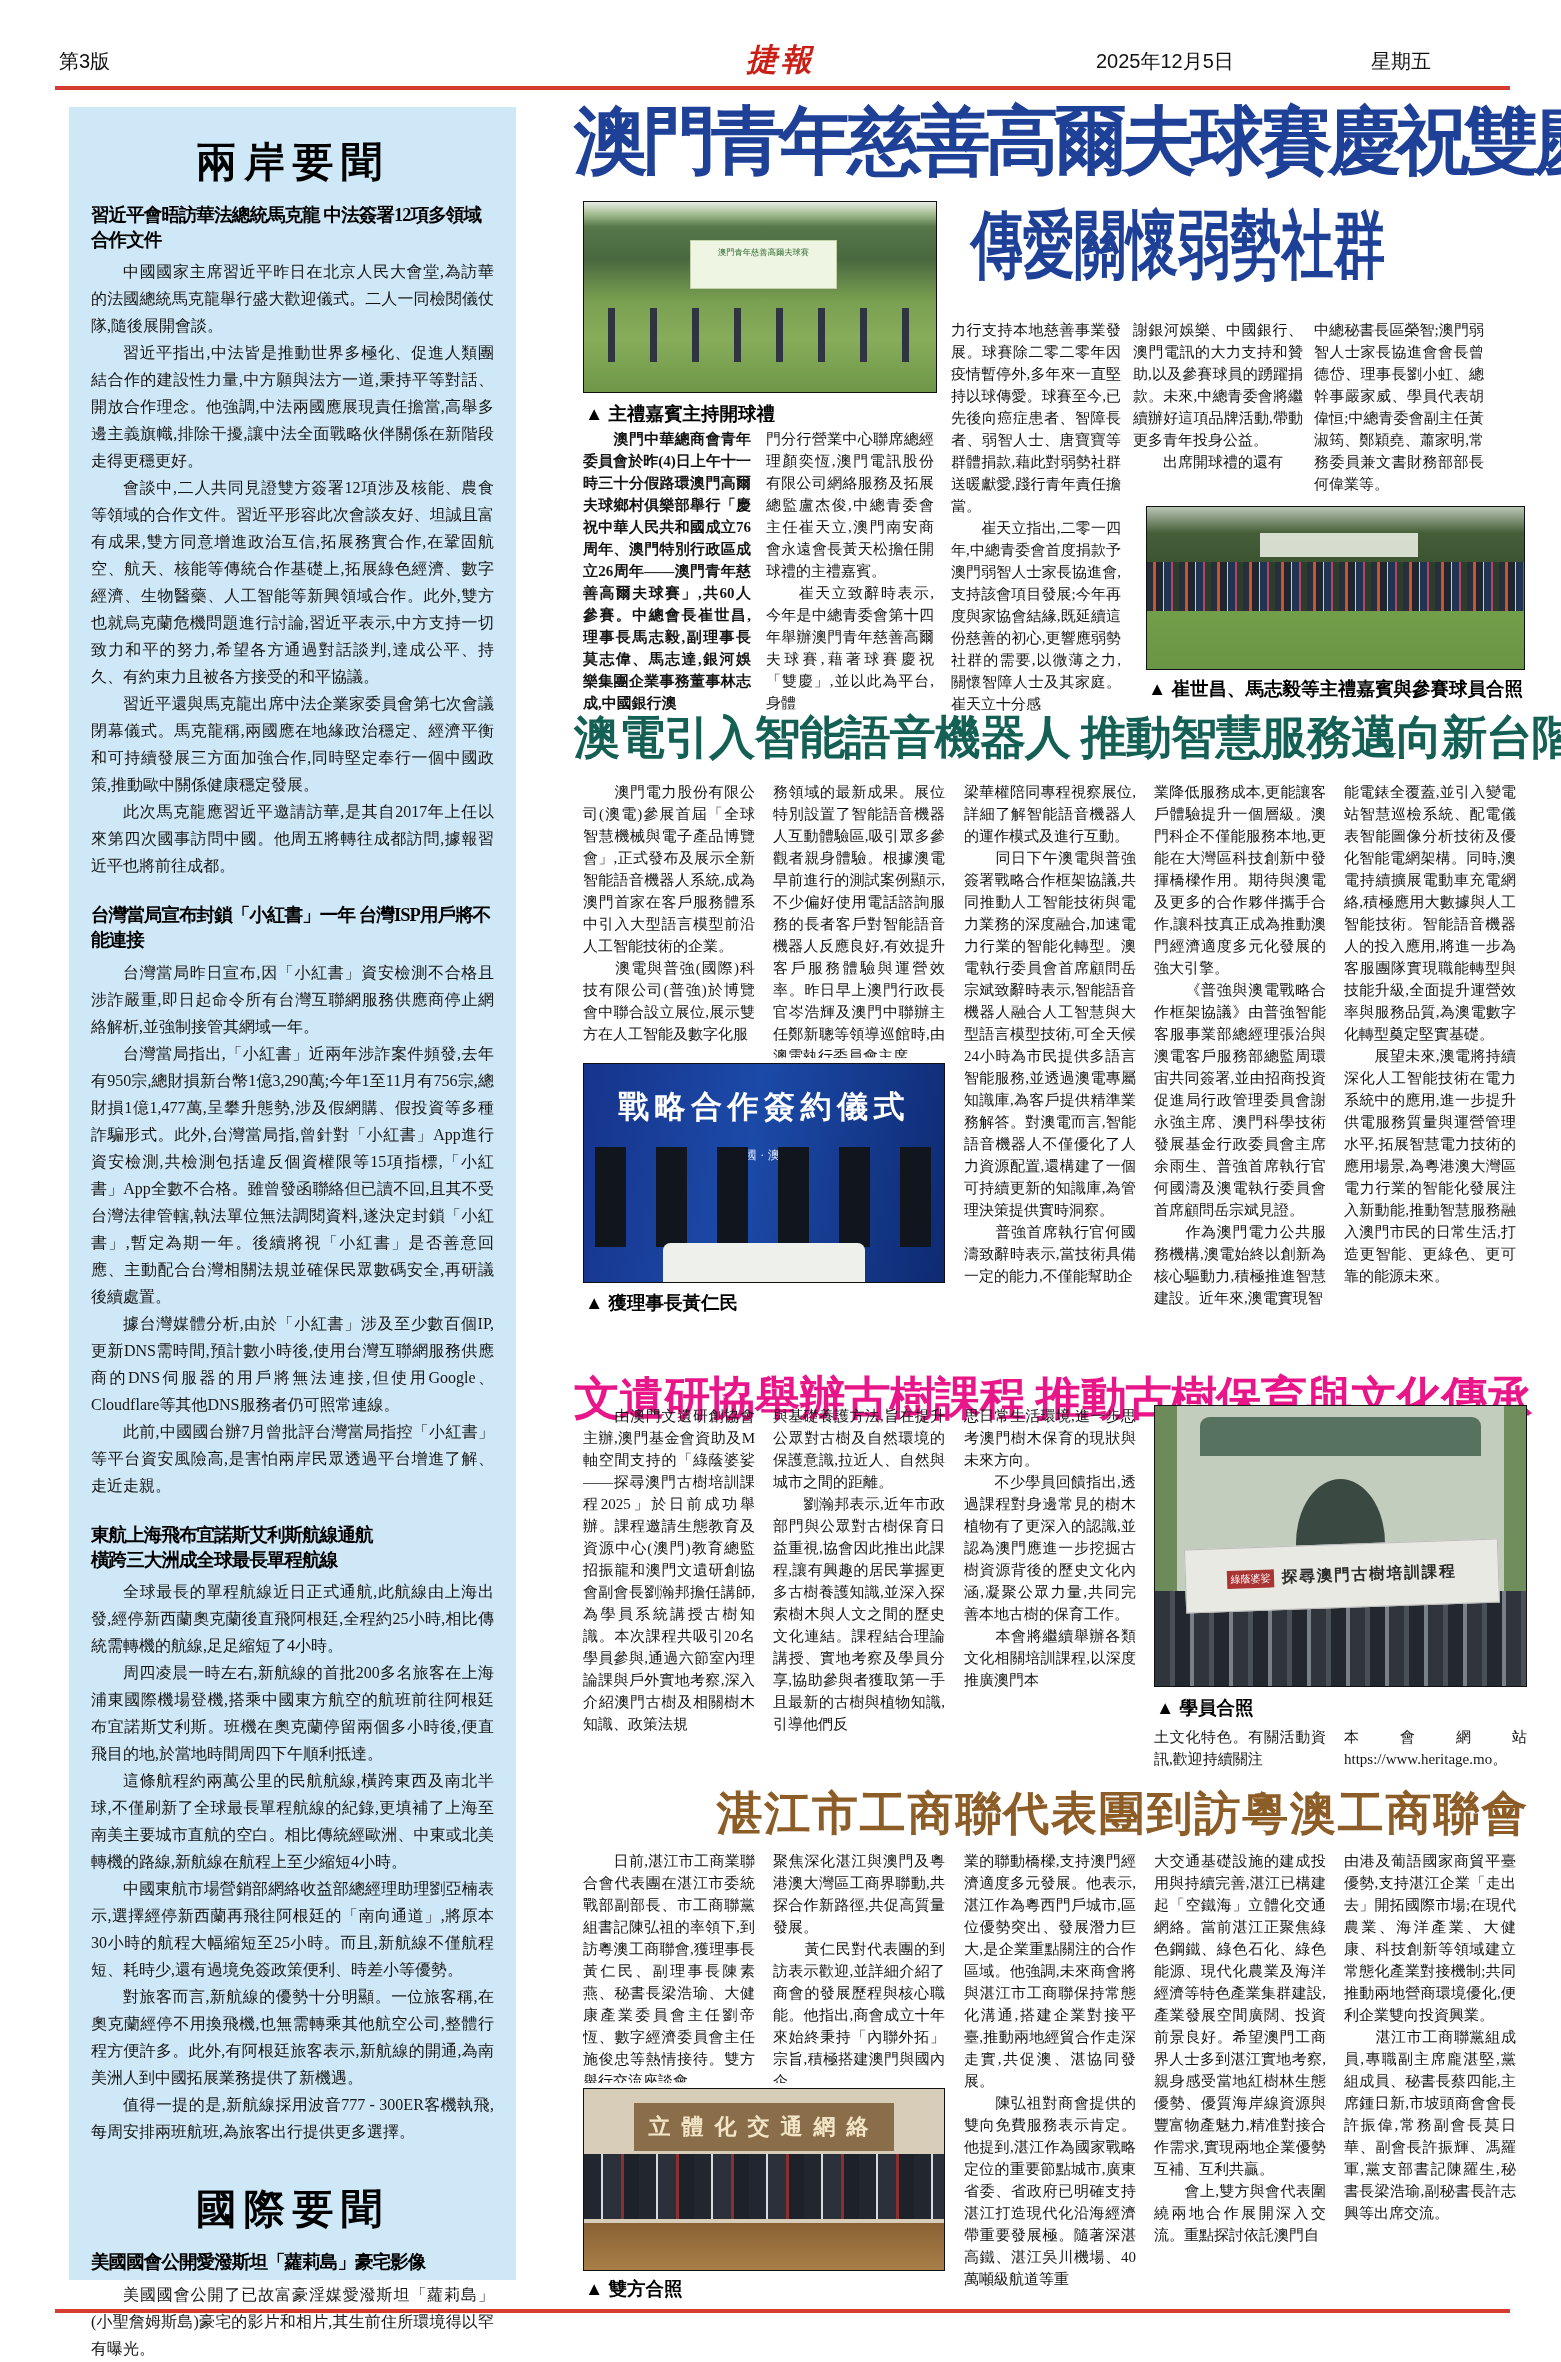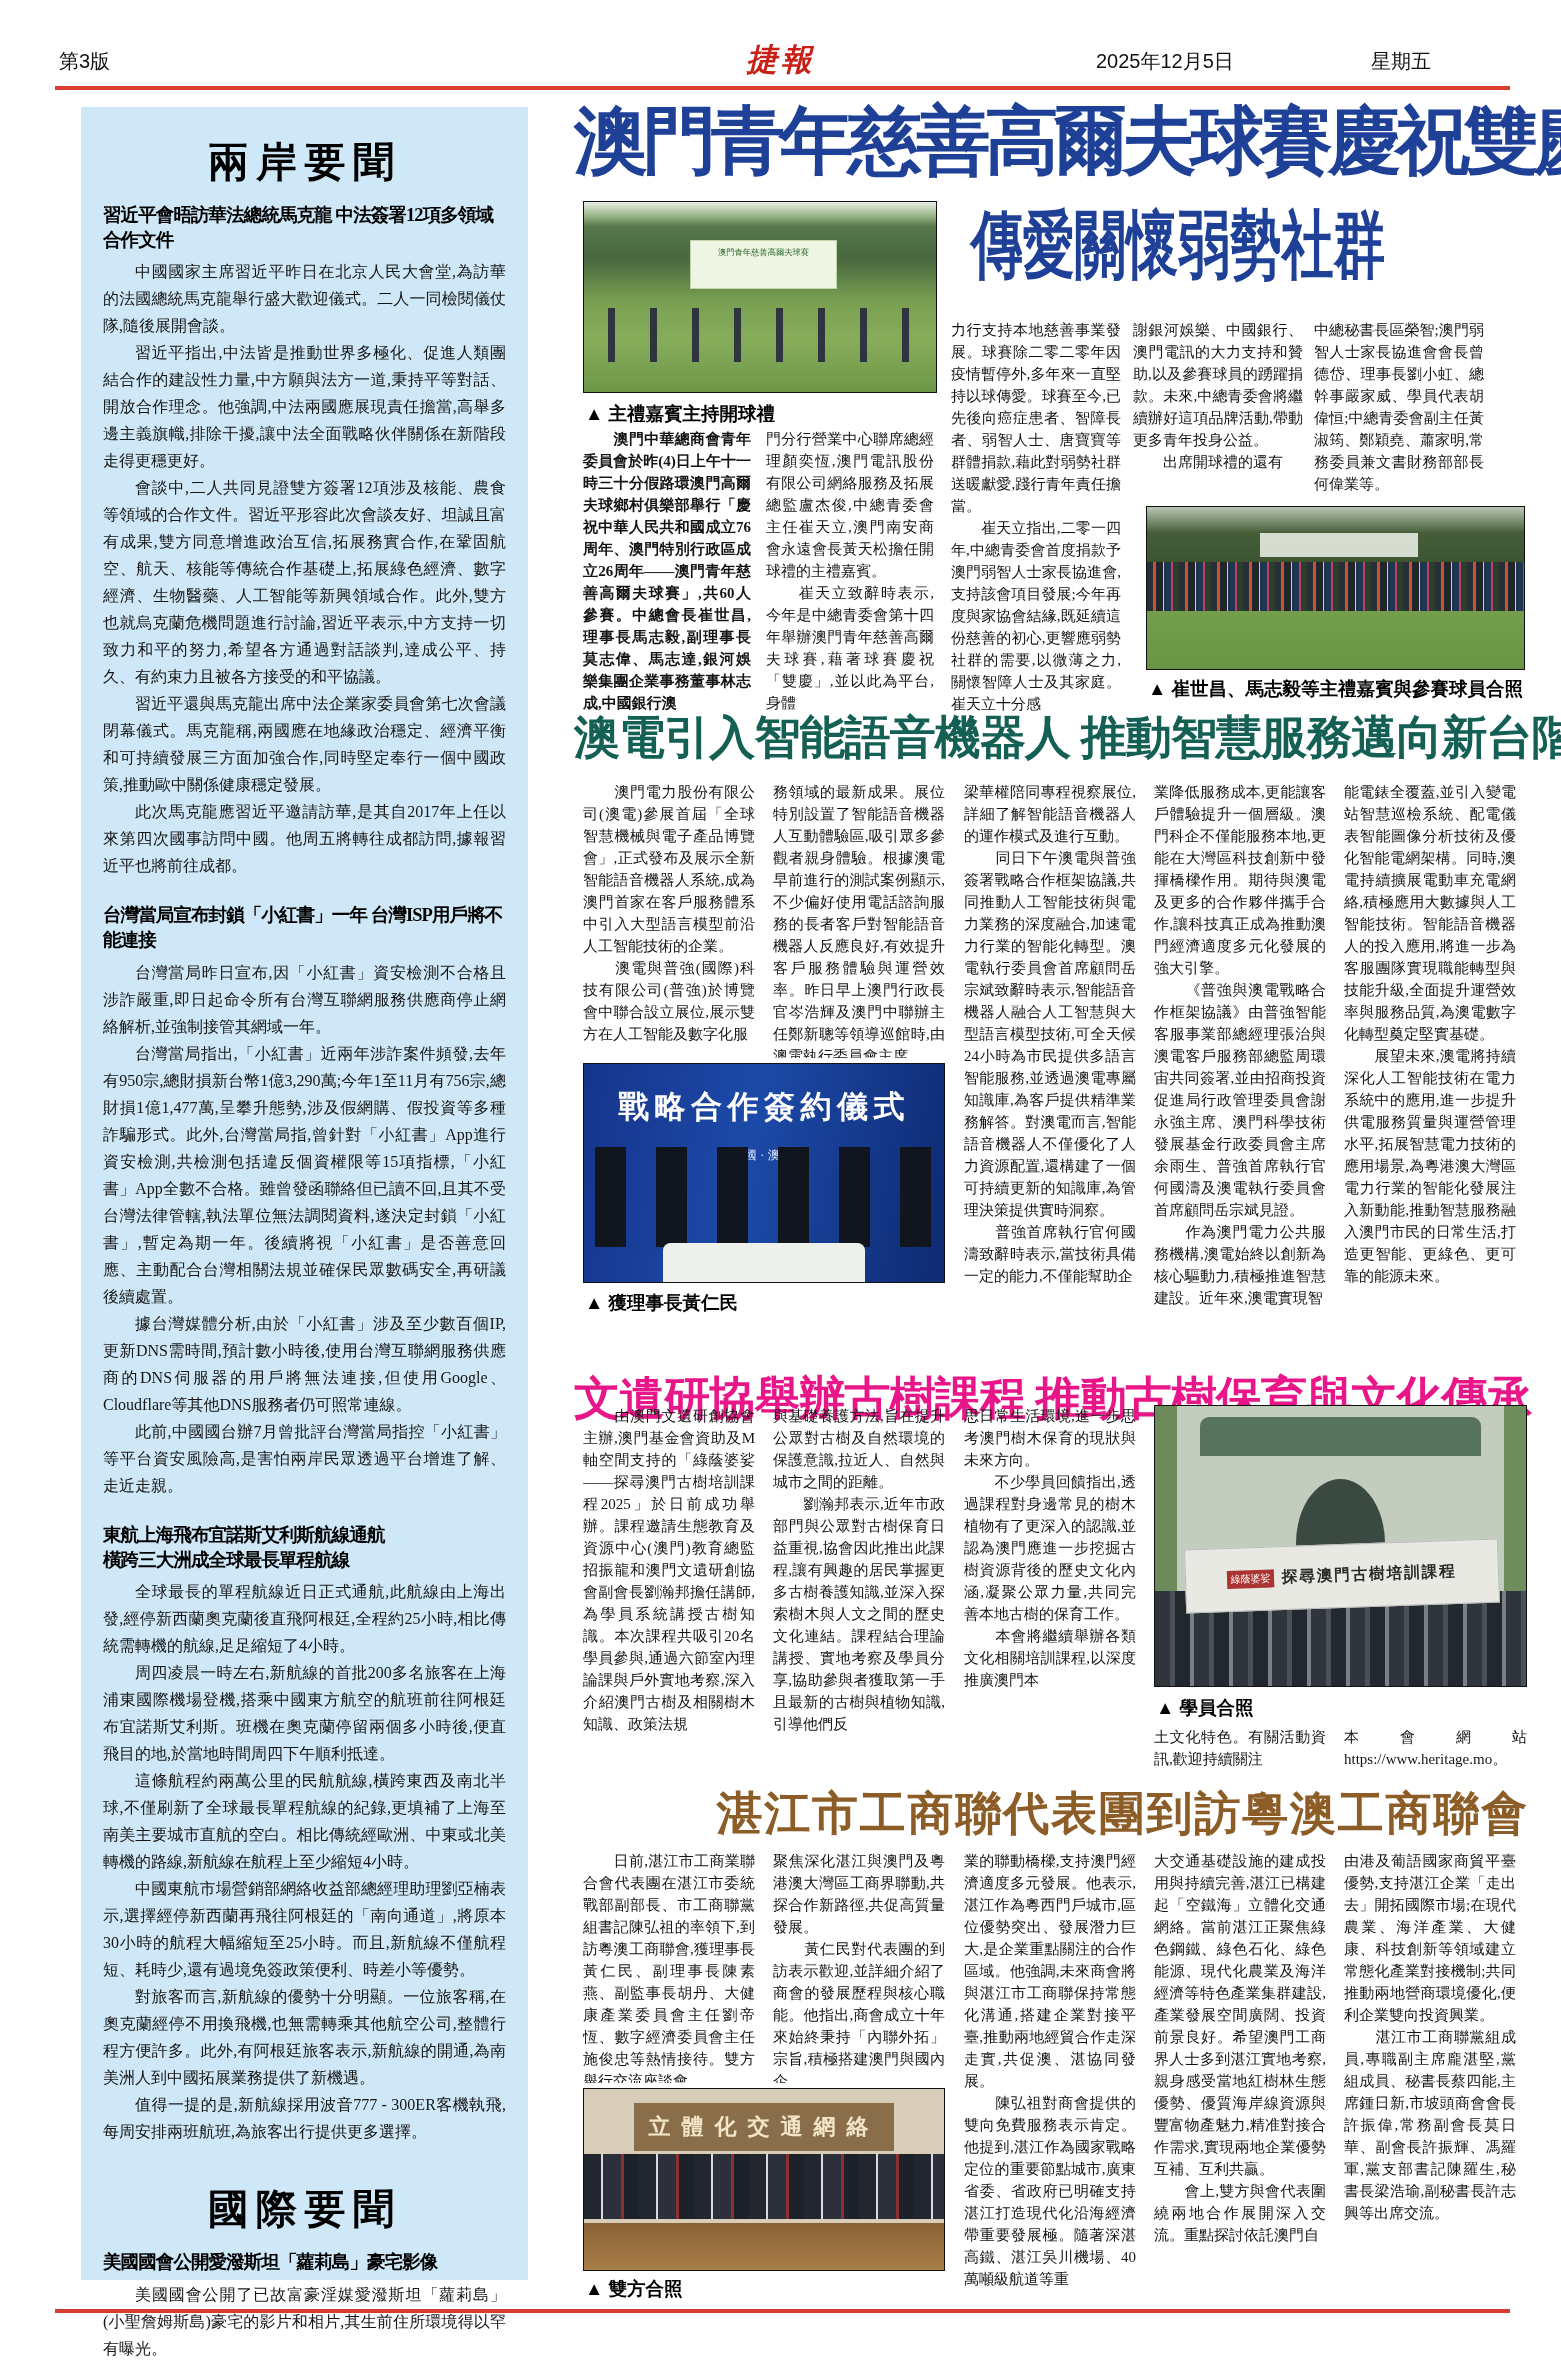--- a/index.html
+++ b/index.html
@@ -9,21 +9,21 @@
   .hdr-item{position:absolute;top:48px;font-size:20px;color:#111;
             font-family:"Liberation Sans","DejaVu Sans",sans-serif;}
   .masthead{left:50%;transform:translateX(-50%);color:#c81f16;font-weight:bold;
             font-size:31px;top:39px;font-style:italic;letter-spacing:3.7px;
             font-family:"Liberation Serif",serif;}
   .rule{position:absolute;left:55px;width:1455px;background:#d63b30;}
   .rule.top{top:86px;height:3.7px;}
   .rule.bottom{top:2309px;height:3.7px;}
   
   .sidebar{position:absolute;left:69px;top:107px;width:447px;height:2173px;
-           background:#cfe8f7;box-sizing:border-box;padding:22px 22px 14.8px 22px;margin-left:12px;}
+           background:#cfe8f7;box-sizing:border-box;padding:22px 22px 14.8px 22px;}
   .sec-title{font-family:"Liberation Sans","DejaVu Sans",sans-serif;font-weight:900;
              font-size:41px;letter-spacing:7.4px;text-align:center;margin:5.5px 0 13px 0;color:#000;}
   .sec-title.second{margin-top:37px;}
   .sb-art h2{font-size:18.5px;line-height:25px;margin:0 0 5.5px 0;color:#000;
              letter-spacing:-0.9px;white-space:pre-line;font-weight:bold;}
   .sb-art{margin-bottom:24px;}
   .sb-art p{margin:0;font-size:16px;line-height:27px;text-align:justify;
             text-indent:2em;color:#161616;}
   
   .headline{position:absolute;font-weight:bold;white-space:nowrap;}
@@ -197,21 +197,21 @@
     <div class="ph-layer p4-banner">
       <span class="tag">綠蔭婆娑</span>
       <span class="txt">探尋澳門古樹培訓課程</span>
     </div>
   </div>
   <div class="caption" style="left:1156px;top:1695px;">▲ 學員合照</div>
   <div class="col" style="left:1154px;top:1726px;width:172px;height:76px;">土文化特色。有關活動資訊,歡迎持續關注</div>
   <div class="col" style="left:1344px;top:1726px;width:183px;height:76px;">本會網站https://www.heritage.mo。</div>
 
   <div class="headline h-zj">湛江市工商聯代表團到訪粵澳工商聯會</div>
-  <div class="col" style="left:583px;top:1850px;width:172px;height:233px;">　　日前,湛江市工商業聯合會代表團在湛江市委統戰部副部長、市工商聯黨組書記陳弘祖的率領下,到訪粵澳工商聯會,獲理事長黃仁民、副理事長陳素燕、副監事長胡丹、大健康產業委員會主任劉帝恆、數字經濟委員會主任施俊忠等熱情接待。雙方舉行交流座談會,</div>
+  <div class="col" style="left:583px;top:1850px;width:172px;height:233px;">　　日前,湛江市工商業聯合會代表團在湛江市委統戰部副部長、市工商聯黨組書記陳弘祖的率領下,到訪粵澳工商聯會,獲理事長黃仁民、副理事長陳素燕、秘書長梁浩瑜、大健康產業委員會主任劉帝恆、數字經濟委員會主任施俊忠等熱情接待。雙方舉行交流座談會,</div>
   <div class="col" style="left:773px;top:1850px;width:172px;height:233px;">聚焦深化湛江與澳門及粵港澳大灣區工商界聯動,共探合作新路徑,共促高質量發展。
 　　黃仁民對代表團的到訪表示歡迎,並詳細介紹了商會的發展歷程與核心職能。他指出,商會成立十年來始終秉持「內聯外拓」宗旨,積極搭建澳門與國內企</div>
   <div class="col" style="left:964px;top:1850px;width:172px;height:454px;">業的聯動橋樑,支持澳門經濟適度多元發展。他表示,湛江作為粵西門戶城市,區位優勢突出、發展潛力巨大,是企業重點關注的合作區域。他強調,未來商會將與湛江市工商聯保持常態化溝通,搭建企業對接平臺,推動兩地經貿合作走深走實,共促澳、湛協同發展。
 　　陳弘祖對商會提供的雙向免費服務表示肯定。他提到,湛江作為國家戰略定位的重要節點城市,廣東省委、省政府已明確支持湛江打造現代化沿海經濟帶重要發展極。隨著深湛高鐵、湛江吳川機場、40萬噸級航道等重</div>
   <div class="col" style="left:1154px;top:1850px;width:172px;height:454px;">大交通基礎設施的建成投用與持續完善,湛江已構建起「空鐵海」立體化交通網絡。當前湛江正聚焦綠色鋼鐵、綠色石化、綠色能源、現代化農業及海洋經濟等特色產業集群建設,產業發展空間廣闊、投資前景良好。希望澳門工商界人士多到湛江實地考察,親身感受當地紅樹林生態優勢、優質海岸線資源與豐富物產魅力,精准對接合作需求,實現兩地企業優勢互補、互利共贏。
 　　會上,雙方與會代表圍繞兩地合作展開深入交流。重點探討依託澳門自</div>
   <div class="col" style="left:1344px;top:1850px;width:172px;height:454px;">由港及葡語國家商貿平臺優勢,支持湛江企業「走出去」開拓國際市場;在現代農業、海洋產業、大健康、科技創新等領域建立常態化產業對接機制;共同推動兩地營商環境優化,便利企業雙向投資興業。
 　　湛江市工商聯黨組成員,專職副主席龐湛堅,黨組成員、秘書長蔡四能,主席鍾日新,市坡頭商會會長許振偉,常務副會長莫日華、副會長許振輝、馮羅軍,黨支部書記陳羅生,秘書長梁浩瑜,副秘書長許志興等出席交流。</div>
 
   <div class="photo" style="left:583px;top:2088px;width:362px;height:183px;">

